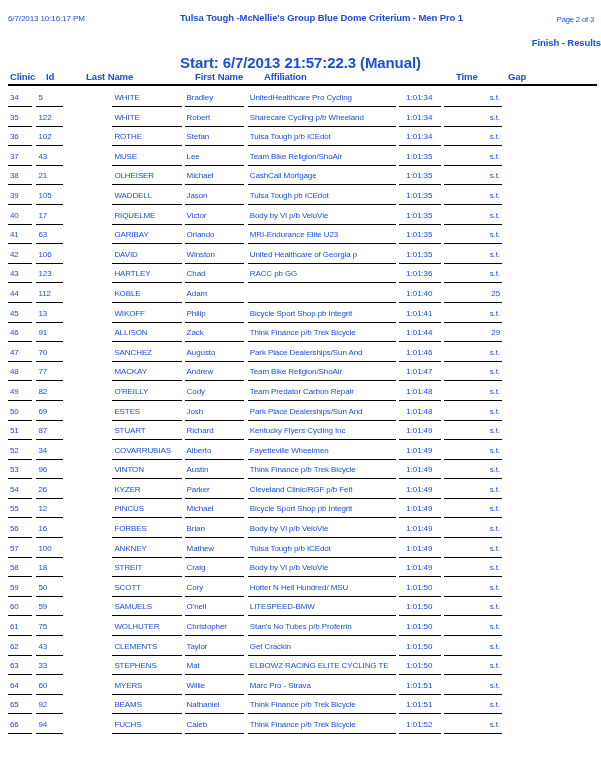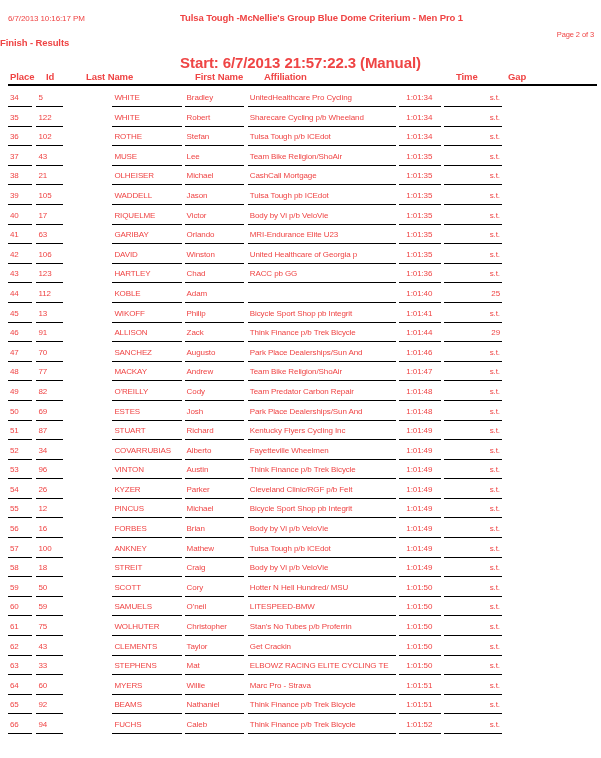--- a/index.html
+++ b/index.html
@@ -1,40 +1,40 @@
 <!DOCTYPE html>
 <html><head>
 <meta charset="utf-8">
 <style>
   html,body{margin:0;padding:0;background:#ffffff;}
   .page{
     position:relative;
     width:601px;height:758px;
     background:#ffffff;
-    color:#ef4444;
+    color:#1d4ed8;
     font-family:"Liberation Sans", sans-serif;
     overflow:hidden;
     border-radius:27px;
   }
   
   .printed-at{
     position:absolute;left:8px;top:14px;
     font-size:8px;letter-spacing:-0.1px;
   }
   .page-label{
-    position:absolute;right:7px;top:30px;
+    position:absolute;right:7px;top:15px;
     font-size:7.5px;letter-spacing:-0.1px;
   }
   .report-title{
     position:absolute;left:0;right:0;top:12px;
     text-align:center;font-weight:bold;font-size:9.5px;letter-spacing:-0.1px;padding-left:42px;
   }
   .report-subtitle{
-    position:absolute;left:0;right:12px;top:37px;
-    text-align:left;font-weight:bold;font-size:9.5px;letter-spacing:-0.1px;
+    position:absolute;left:0;right:0;top:37px;
+    text-align:right;font-weight:bold;font-size:9.5px;letter-spacing:-0.1px;
   }
   .report-startline{
     position:absolute;left:0;right:0;top:54px;
     text-align:center;font-weight:bold;font-size:15px;letter-spacing:-0.1px;
   }
   
   .col-headers{position:absolute;left:0;top:71px;width:601px;height:14px;font-weight:bold;font-size:9.5px;}
   .col-h{position:absolute;top:0;white-space:nowrap;letter-spacing:-0.1px;}
   .col-h0{left:10px;}
   .col-h1{left:46px;}
@@ -88,21 +88,21 @@
 
 <div class="page">
 
   <div class="printed-at">6/7/2013 10:16:17 PM</div>
   <div class="report-title">Tulsa Tough -McNellie's Group Blue Dome Criterium - Men Pro 1</div>
   <div class="page-label">Page 2 of 3</div>
   <div class="report-subtitle">Finish - Results</div>
   <div class="report-startline">Start: 6/7/2013 21:57:22.3 (Manual)</div>
 
   <div class="col-headers">
-    <span class="col-h col-h0">Place</span>
+    <span class="col-h col-h0">Clinic</span>
     <span class="col-h col-h1">Id</span>
     <span class="col-h col-h2">Last Name</span>
     <span class="col-h col-h3">First Name</span>
     <span class="col-h col-h4">Affiliation</span>
     <span class="col-h col-h5">Time</span>
     <span class="col-h col-h6">Gap</span>
   </div>
   <div class="header-rule"></div>
 
   <div class="tbody">

